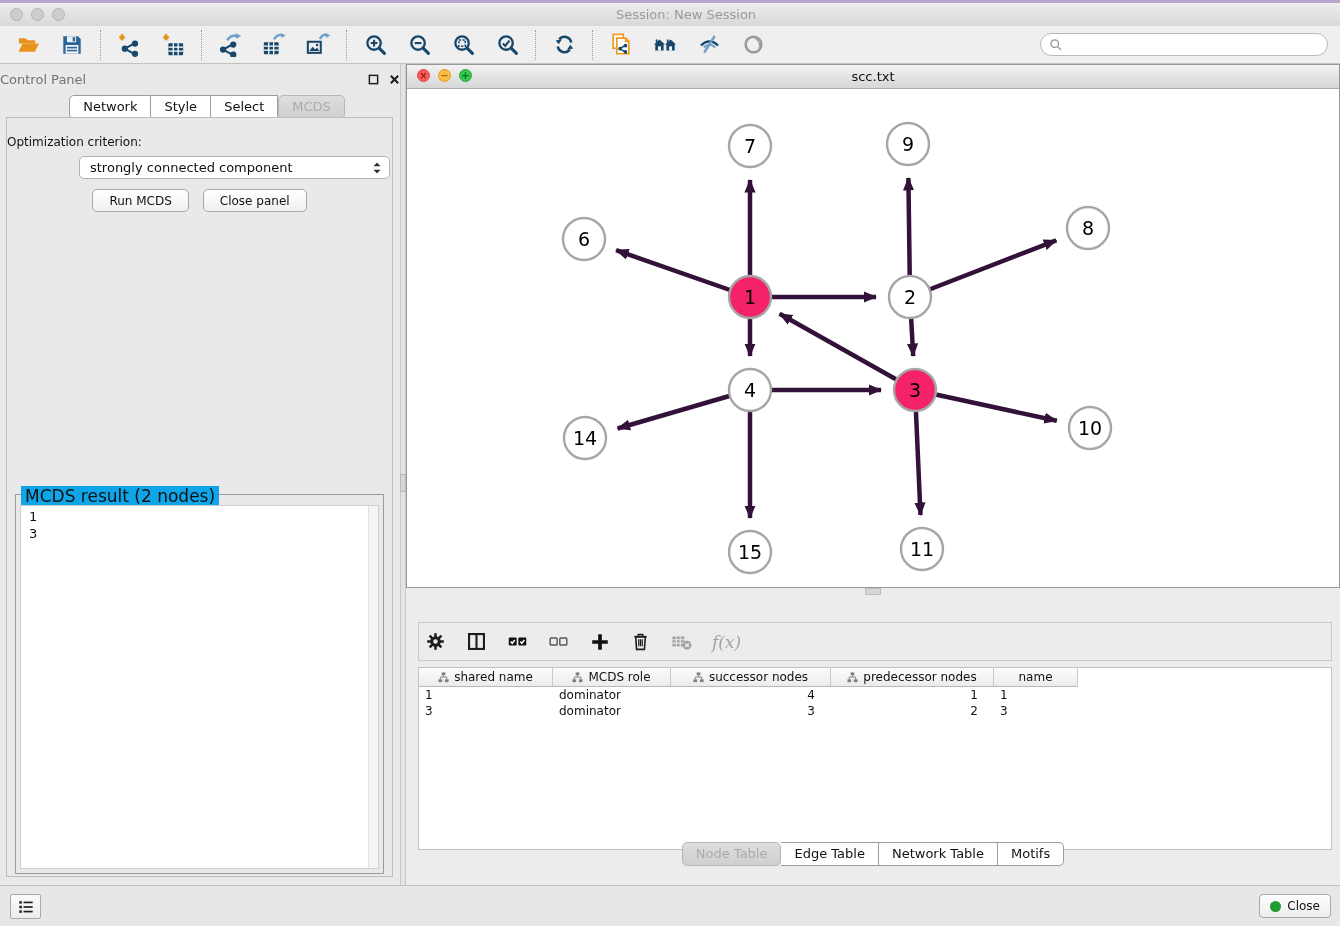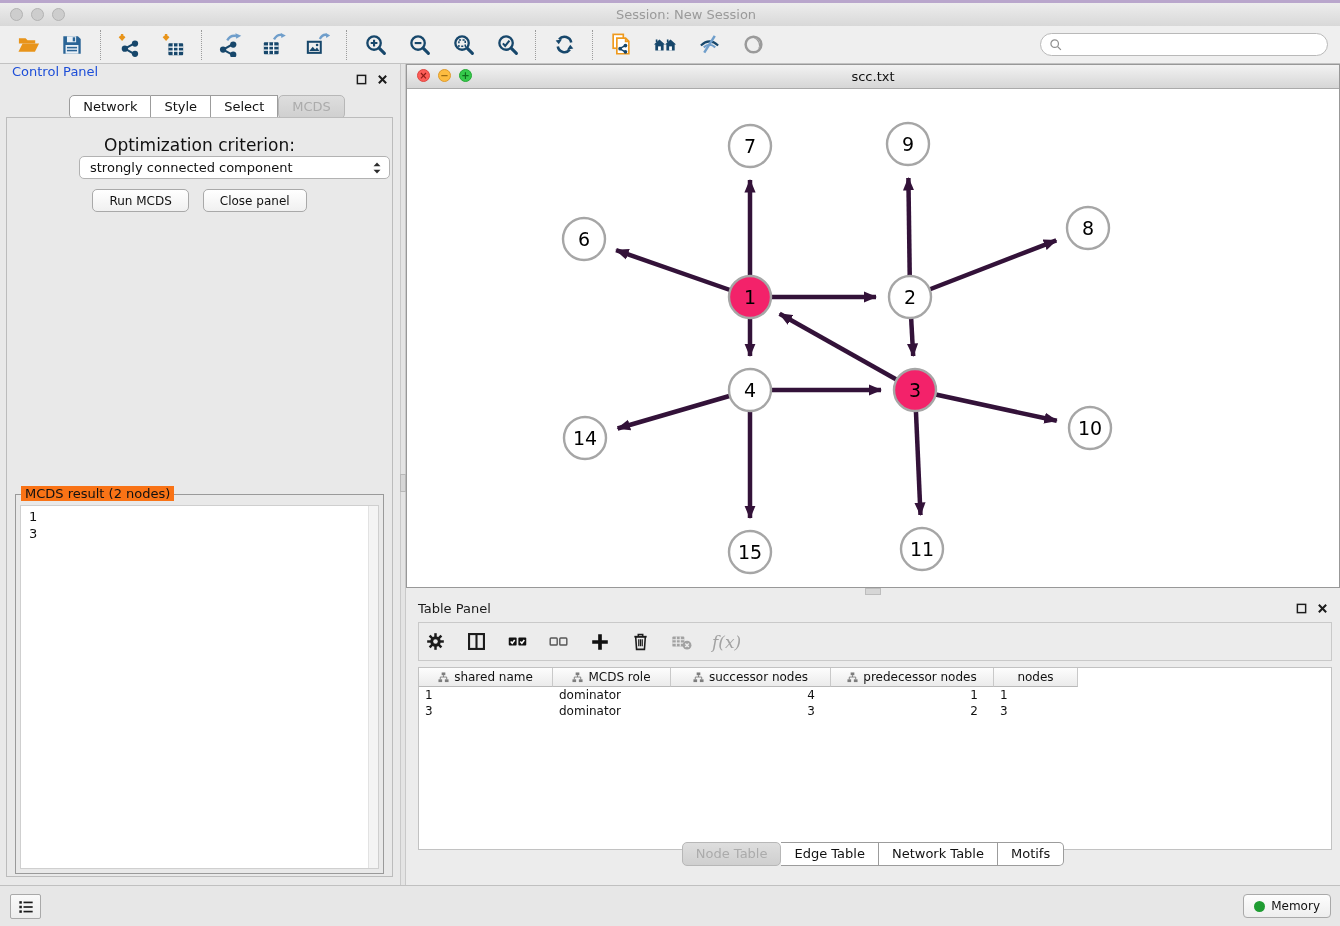--- a/index.html
+++ b/index.html
@@ -17,37 +17,37 @@
   
   .toolbar{position:absolute;left:0;top:26px;right:0;height:38px;background:#efefef;border-bottom:1px solid #c2c2c2;display:flex;align-items:center;padding-left:6px;box-sizing:border-box;}
   .tbtn{width:44px;height:34px;background:transparent;border:none;display:flex;align-items:center;justify-content:center;padding:0;cursor:pointer;}
   .tsep{width:0;height:30px;border-left:1px dotted #9c9c9c;margin:0 6px;}
   .icn{display:inline-flex;align-items:center;justify-content:center;line-height:0;}
   .searchbox{position:absolute;right:12px;top:7px;width:288px;height:23px;background:#fff;border:1px solid #b9b9b9;border-radius:12px;box-sizing:border-box;}
   .searchbox .icn{position:absolute;left:8px;top:4px;}
   .searchbox input{position:absolute;left:26px;top:1px;right:6px;height:19px;border:none;outline:none;background:transparent;font-size:13px;font-family:inherit;}
   
   .control-panel{position:absolute;left:0;top:64px;width:400px;height:822px;background:#e9e9e9;}
-  .cp-header{position:absolute;top:0;left:0;right:0;height:30px;display:flex;padding:0 12px;font-size:13px;color:#1d4ed8;box-sizing:border-box;}
+  .cp-header{position:absolute;top:0;left:0;right:0;height:30px;display:flex;align-items:center;padding:0 0;font-size:13px;color:#737373;box-sizing:border-box;}
   .panel-icons{margin-left:auto;display:flex;gap:10px;align-items:center;}
   .pbtn{background:transparent;border:none;padding:0;display:flex;align-items:center;cursor:pointer;}
   .cp-tabs{position:absolute;top:31px;left:0;right:0;display:flex;justify-content:center;margin-left:14px;}
   .tabrow{display:flex;}
   .tab{background:#fff;border:1px solid #9c9c9c;border-left:none;padding:3px 13px 4px;font-size:13px;color:#111;cursor:pointer;}
   .tab:first-child{border-left:1px solid #9c9c9c;border-radius:5px 0 0 5px;}
   .tab:last-child{border-radius:0 5px 5px 0;}
   .tab.active{background:linear-gradient(#dedede,#cfcfcf);color:#ababab;border:1px solid #b7b7b7;border-radius:5px;text-align:right;}
   .cp-box{position:absolute;top:53px;left:6px;right:7px;bottom:9px;border:1px solid #bcbcbc;background:#e9e9e9;}
-  .opt-label{position:absolute;top:17px;left:0;right:0;text-align:center;font-size:17px;color:#111;}
+  .opt-label{position:absolute;top:17px;left:0;right:0;text-align:left;font-size:12px;color:#111;}
   .combo{position:absolute;top:38px;left:38px;width:311px;height:23px;background:#fff;border:1px solid #b2b2b2;border-radius:5px;box-sizing:border-box;display:flex;align-items:center;padding:0 24px 0 10px;font-size:13px;color:#111;cursor:pointer;margin-left:34px;}
   .combo .stepper{position:absolute;right:7px;top:3px;}
   .cp-buttons{position:absolute;top:71px;left:0;right:0;display:flex;justify-content:center;gap:14px;}
   .btn{background:linear-gradient(#ffffff,#f0f0f0);border:1px solid #a9a9a9;border-radius:5px;height:23px;font-size:12px;color:#111;padding:0 16px;font-family:inherit;cursor:pointer;}
   .groupbox{position:absolute;left:8px;top:376px;width:369px;height:380px;border:1px solid #9a9a9a;box-sizing:border-box;}
-  .legend{position:absolute;top:-9px;left:5px;background:#f97316;padding:0 4px;font-size:13px;color:#111;}
+  .legend{position:absolute;top:-9px;left:5px;background:#0ea5e9;padding:0 4px;font-size:17px;color:#111;}
   .result-area{position:absolute;left:4px;right:4px;top:10px;bottom:4px;background:#fff;border:1px solid #cfcfcf;}
   .result-scroll{position:absolute;top:0;right:0;bottom:0;width:9px;background:#f4f4f4;border-left:1px solid #e2e2e2;}
   .result-lines{padding:2px 8px;font-size:13px;line-height:17px;color:#111;}
   
   .v-splitter{position:absolute;left:400px;top:64px;width:6px;height:822px;background:#e4e4e4;border-left:1px solid #c9c9c9;border-right:1px solid #c9c9c9;box-sizing:border-box;cursor:col-resize;}
   .v-splitter .handle{position:absolute;top:410px;left:-1px;width:4px;height:16px;background:#d6d6d6;border:1px solid #b8b8b8;}
   .h-splitter{position:absolute;left:406px;top:588px;width:934px;height:7px;background:#ececec;cursor:row-resize;}
   .h-splitter .handle{position:absolute;left:459px;top:0;width:14px;height:5px;background:#d6d6d6;border:1px solid #bdbdbd;}
   
   .network-window{position:absolute;left:406px;top:64px;width:934px;height:524px;background:#fff;border:1px solid #989898;box-sizing:border-box;}
@@ -421,39 +421,20 @@
           </g>
         </svg>
     </div>
   </div>
 
   <div class="h-splitter">
       <div class="handle"></div>
     </div>
 
   <div class="table-panel">
-    <div class="tp-header">
-      <span>Table Panel</span>
-      <span class="panel-icons">
-        <button class="pbtn">
-            <span class="icn">
-              <svg viewBox="0 0 12 12" width="11" height="11">
-                <rect x="1.5" y="1.5" width="9" height="9" fill="none" stroke="#1c1c1c" stroke-width="1.6"></rect>
-              </svg>
-            </span>
-          </button>
-        <button class="pbtn">
-            <span class="icn">
-              <svg viewBox="0 0 12 12" width="11" height="11">
-                <path d="M2 2l8 8M10 2l-8 8" stroke="#1c1c1c" stroke-width="2.2"></path>
-              </svg>
-            </span>
-          </button>
-      </span>
-    </div>
     <div id="tp-toolbar" class="tp-toolbar">
         <button class="tpbtn">
           <span class="icn">
             <svg viewBox="0 0 24 24" width="21" height="21">
               <g fill="#1c1c1c">
                 <rect x="10.6" y="2.5" width="2.8" height="4.4"></rect>
                 <rect x="10.6" y="17.1" width="2.8" height="4.4"></rect>
                 <rect x="2.5" y="10.6" width="4.4" height="2.8"></rect>
                 <rect x="17.1" y="10.6" width="4.4" height="2.8"></rect>
                 <rect x="10.6" y="2.5" width="2.8" height="4.4" transform="rotate(45 12 12)"></rect>
@@ -571,21 +552,21 @@
               <svg viewBox="0 0 12 12" width="11" height="11">
                 <rect x="4" y="0.5" width="4" height="3" fill="#7d7d7d"></rect>
                 <rect x="0.5" y="8" width="4" height="3" fill="#7d7d7d"></rect>
                 <rect x="7.5" y="8" width="4" height="3" fill="#7d7d7d"></rect>
                 <path d="M6 3.5v2M2.5 8V5.5h7V8" stroke="#7d7d7d" fill="none"></path>
               </svg>
             </span>
             <span>predecessor nodes</span>
           </div>
           <div class="tp-hcell" style="width: 84px;">
-            <span>nodes</span>
+            <span>name</span>
           </div>
         </div>
       <div id="tp-body">
           <div class="tp-row">
             <div class="tp-cell" style="width: 134px;">1</div>
             <div class="tp-cell" style="width: 118px;">dominator</div>
             <div class="tp-cell right" style="width: 160px;">4</div>
             <div class="tp-cell right" style="width: 163px;">1</div>
             <div class="tp-cell" style="width: 84px;">1</div>
           </div>
@@ -618,16 +599,16 @@
               <rect x="4" y="16" width="3" height="3"></rect>
               <rect x="9" y="5.5" width="11" height="2"></rect>
               <rect x="9" y="11" width="11" height="2"></rect>
               <rect x="9" y="16.5" width="11" height="2"></rect>
             </g>
           </svg>
         </span>
       </button>
     <button class="mem-btn">
       <span class="mem-dot"></span>
-      <span>Memory</span>
+      <span>Close</span>
     </button>
   </div>
 </div>
 
 </body></html>

